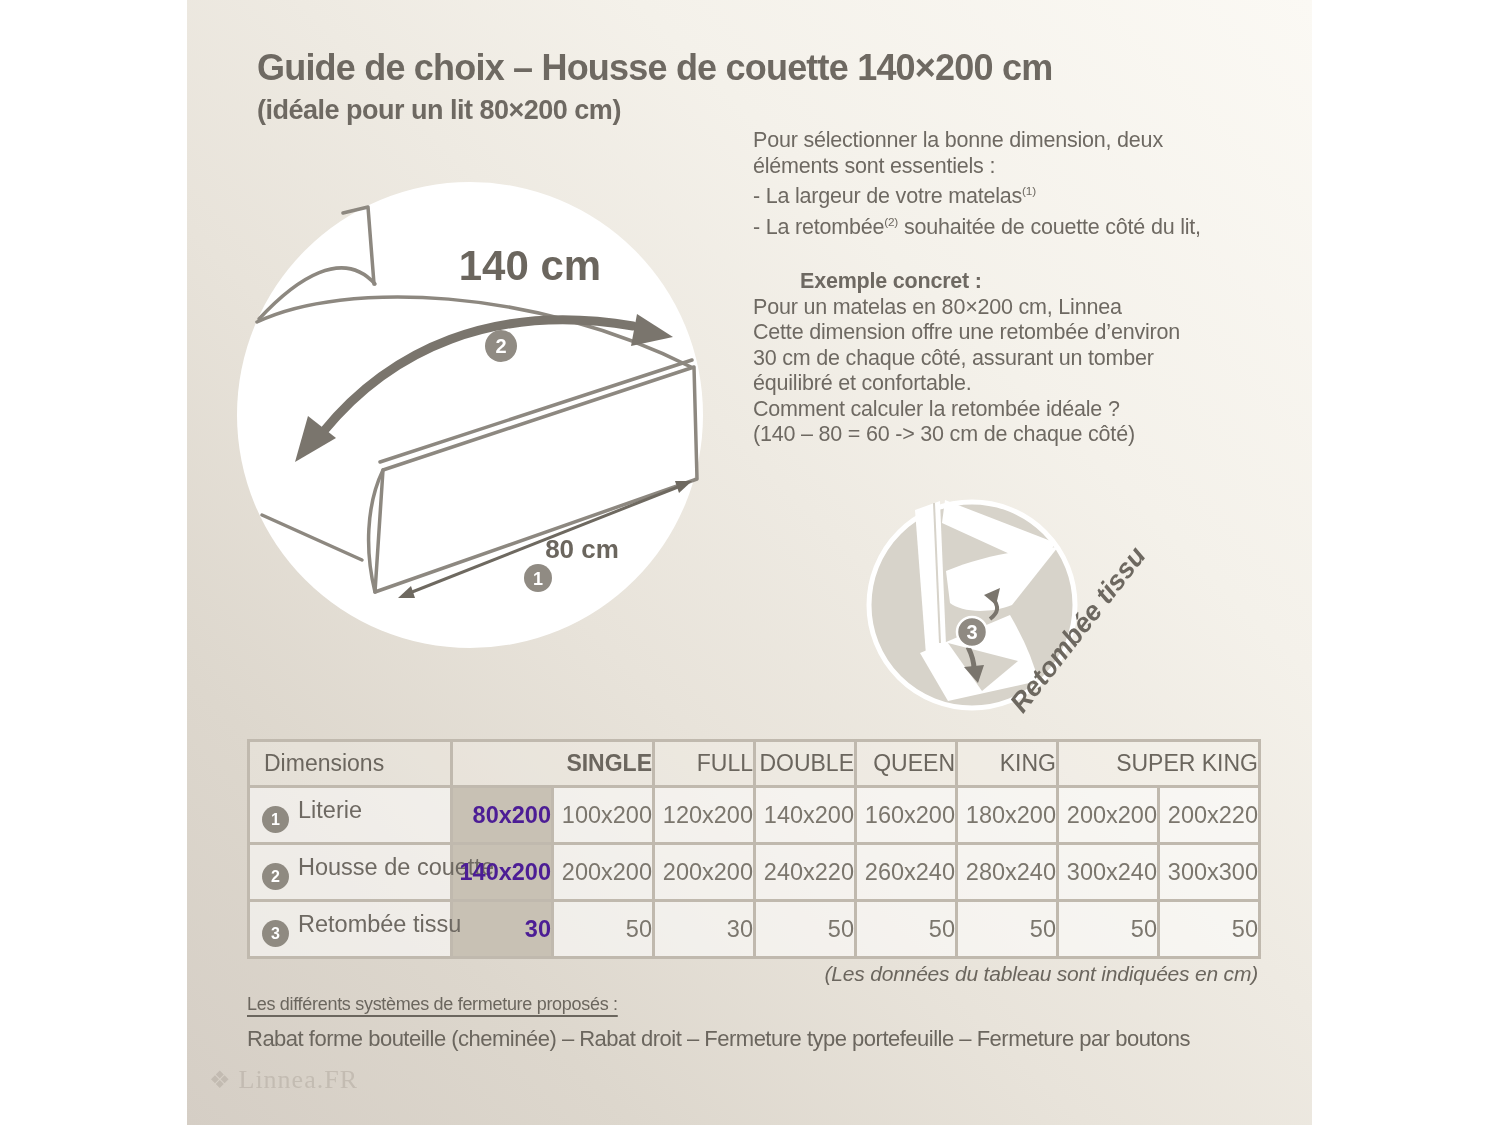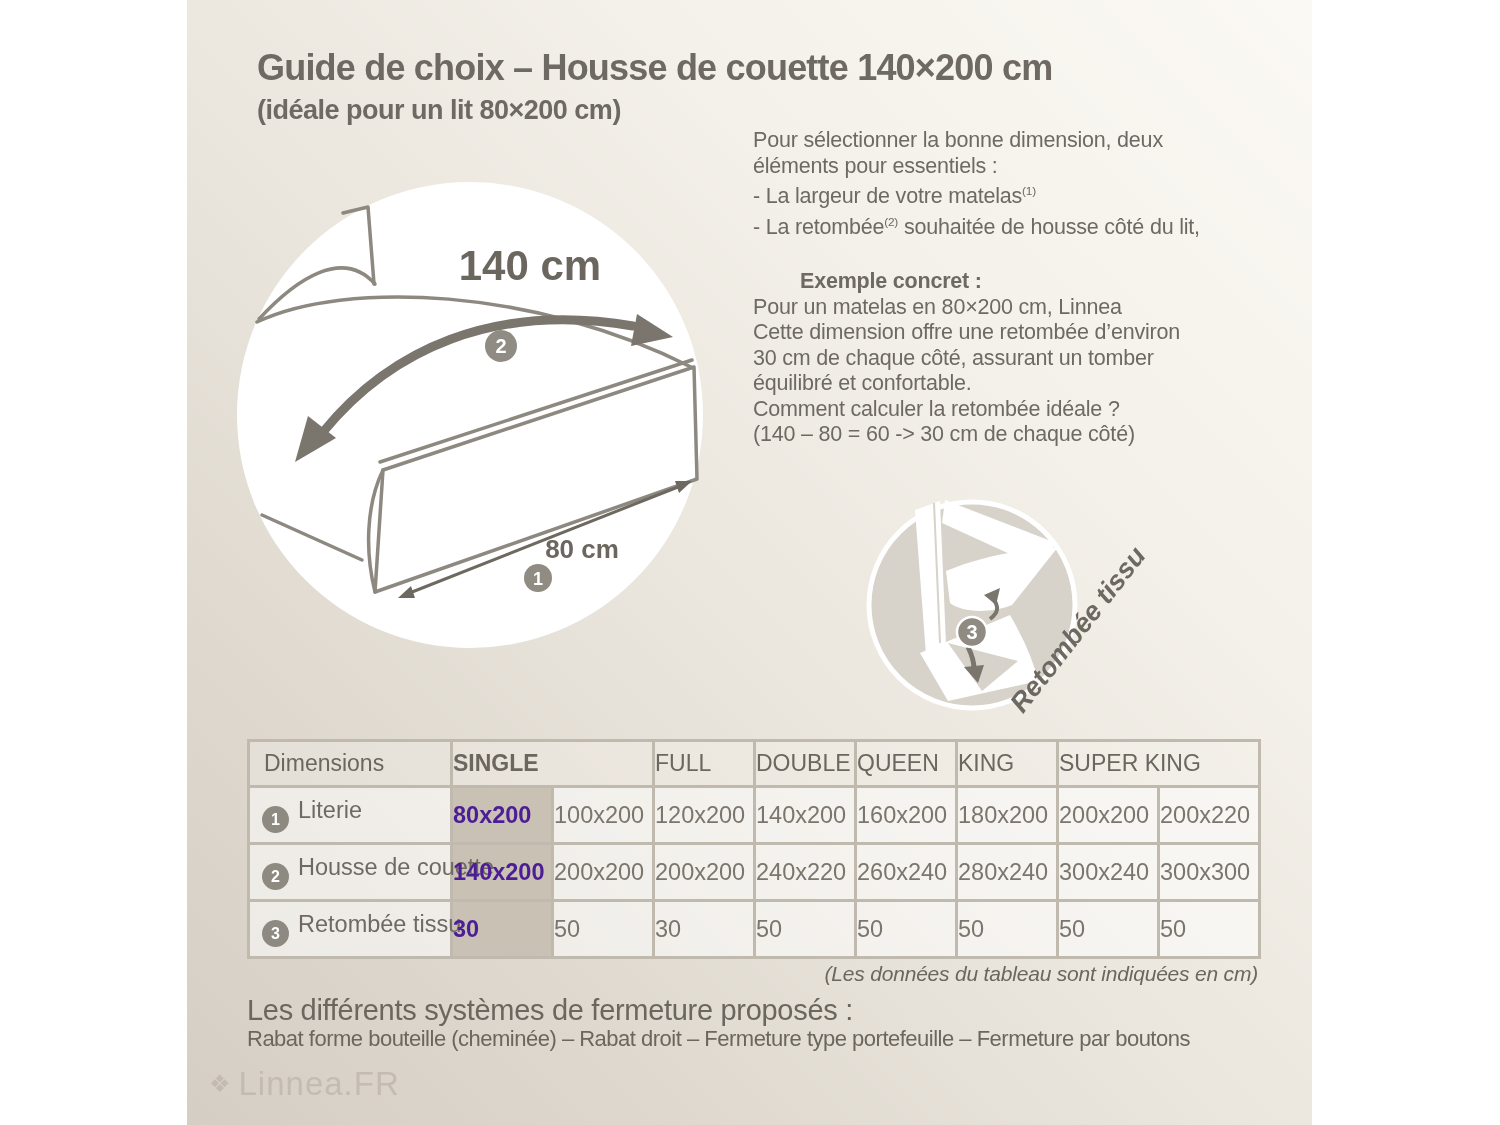--- a/index.html
+++ b/index.html
@@ -16,59 +16,59 @@
 
   .intro { position:absolute; left:566px; top:128px; width:540px; font-size:21.5px; line-height:25.5px; letter-spacing:-0.2px; }
   .example { position:absolute; left:566px; top:269px; width:540px; font-size:21.5px; line-height:25.5px; letter-spacing:-0.2px; }
   .example .hd { font-weight:bold;margin-left:47px; }
   sup { font-size:0.55em; vertical-align:super; }
 
   .main-svg { position:absolute; left:48px; top:180px; }
   .small-svg { position:absolute; left:673px; top:485px; }
 
   .size-table { position:absolute; left:60px; top:739px; width:1011px; border-collapse:collapse; table-layout:fixed; }
-  .size-table th, .size-table td { border:3px solid #c0b9ae; text-align:left; vertical-align:middle; }
+  .size-table th, .size-table td { border:3px solid #c0b9ae; text-align:right; vertical-align:middle; }
   .size-table thead th { height:46px; font-weight:normal; font-size:23px; color:#6b665e; background:rgba(248,245,239,0.30); }
   .size-table thead th.c-dim { text-align:left; padding-left:14px; }
   .size-table thead th.c-single { font-weight:bold; }
   .size-table tbody td { height:57px; font-size:23.5px; color:#7b766d; background:rgba(255,255,255,0.55); }
   .size-table tbody td.lbl { text-align:left; padding-left:12px; color:#6e6962; white-space:nowrap; }
   .size-table tbody td.hl { background:#c8c1b4; color:#4c1d95; font-weight:600; }
   .badge { display:inline-flex; align-items:center; justify-content:center; width:27px; height:27px; border-radius:50%;
            background:#8f8a81; color:#ffffff; font-size:16px; font-weight:bold; margin-right:9px; vertical-align:-7px; }
 
   .table-note { position:absolute; left:60px; top:962px; width:1011px; text-align:right;
                 font-style:italic; font-size:21px; color:#6b665e; letter-spacing:-0.2px; }
-  .closures-heading { position:absolute; left:60px; top:994px; font-size:29px; color:#6b665e; letter-spacing:-0.3px;
-                text-underline-offset:5px; text-decoration-thickness:1.5px; }
+  .closures-heading { position:absolute; left:60px; top:994px; font-size:18px; color:#6b665e; letter-spacing:-0.3px;
+                text-decoration:underline; text-underline-offset:5px; text-decoration-thickness:1.5px; }
   .closures-text { position:absolute; left:60px; top:1026px; width:1060px; font-size:22px; color:#6b665e; letter-spacing:-0.5px; }
 
   .watermark { position:absolute; left:22px; top:1065px; display:flex; align-items:center; gap:8px;
                color:#b3aba1; opacity:0.55; }
   .watermark .leaf { font-size:24px; }
-  .watermark .wm-text { font-size:33px; letter-spacing:1px; }
+  .watermark .wm-text { font-size:26px; letter-spacing:1px;font-family:Liberation Serif, serif; }
 
   svg text { font-family:"Liberation Sans","DejaVu Sans",sans-serif; }
 </style>
 </head>
 <body>
 
 <div class="stage">
   <div class="panel">
 
     <div class="title-block">
       <h1>Guide de choix – Housse de couette 140×200 cm</h1>
       <h2>(idéale pour un lit 80×200 cm)</h2>
     </div>
 
     <div class="intro">
       <div>Pour sélectionner la bonne dimension, deux</div>
-      <div>éléments pour essentiels :</div>
+      <div>éléments sont essentiels :</div>
       <div><span>- La largeur de votre matelas</span><sup>(1)</sup></div>
-      <div><span>- La retombée</span><sup>(2)</sup><span> souhaitée de housse côté du lit,</span></div>
+      <div><span>- La retombée</span><sup>(2)</sup><span> souhaitée de couette côté du lit,</span></div>
     </div>
 
     <div class="example">
       <div class="hd">Exemple concret :</div>
       <div>Pour un matelas en 80×200 cm, Linnea</div>
       <div>Cette dimension offre une retombée d’environ</div>
       <div>30 cm de chaque côté, assurant un tomber</div>
       <div>équilibré et confortable.</div>
       <div>Comment calculer la retombée idéale ?</div>
       <div>(140 – 80 = 60  -&gt; 30 cm de chaque côté)</div>

